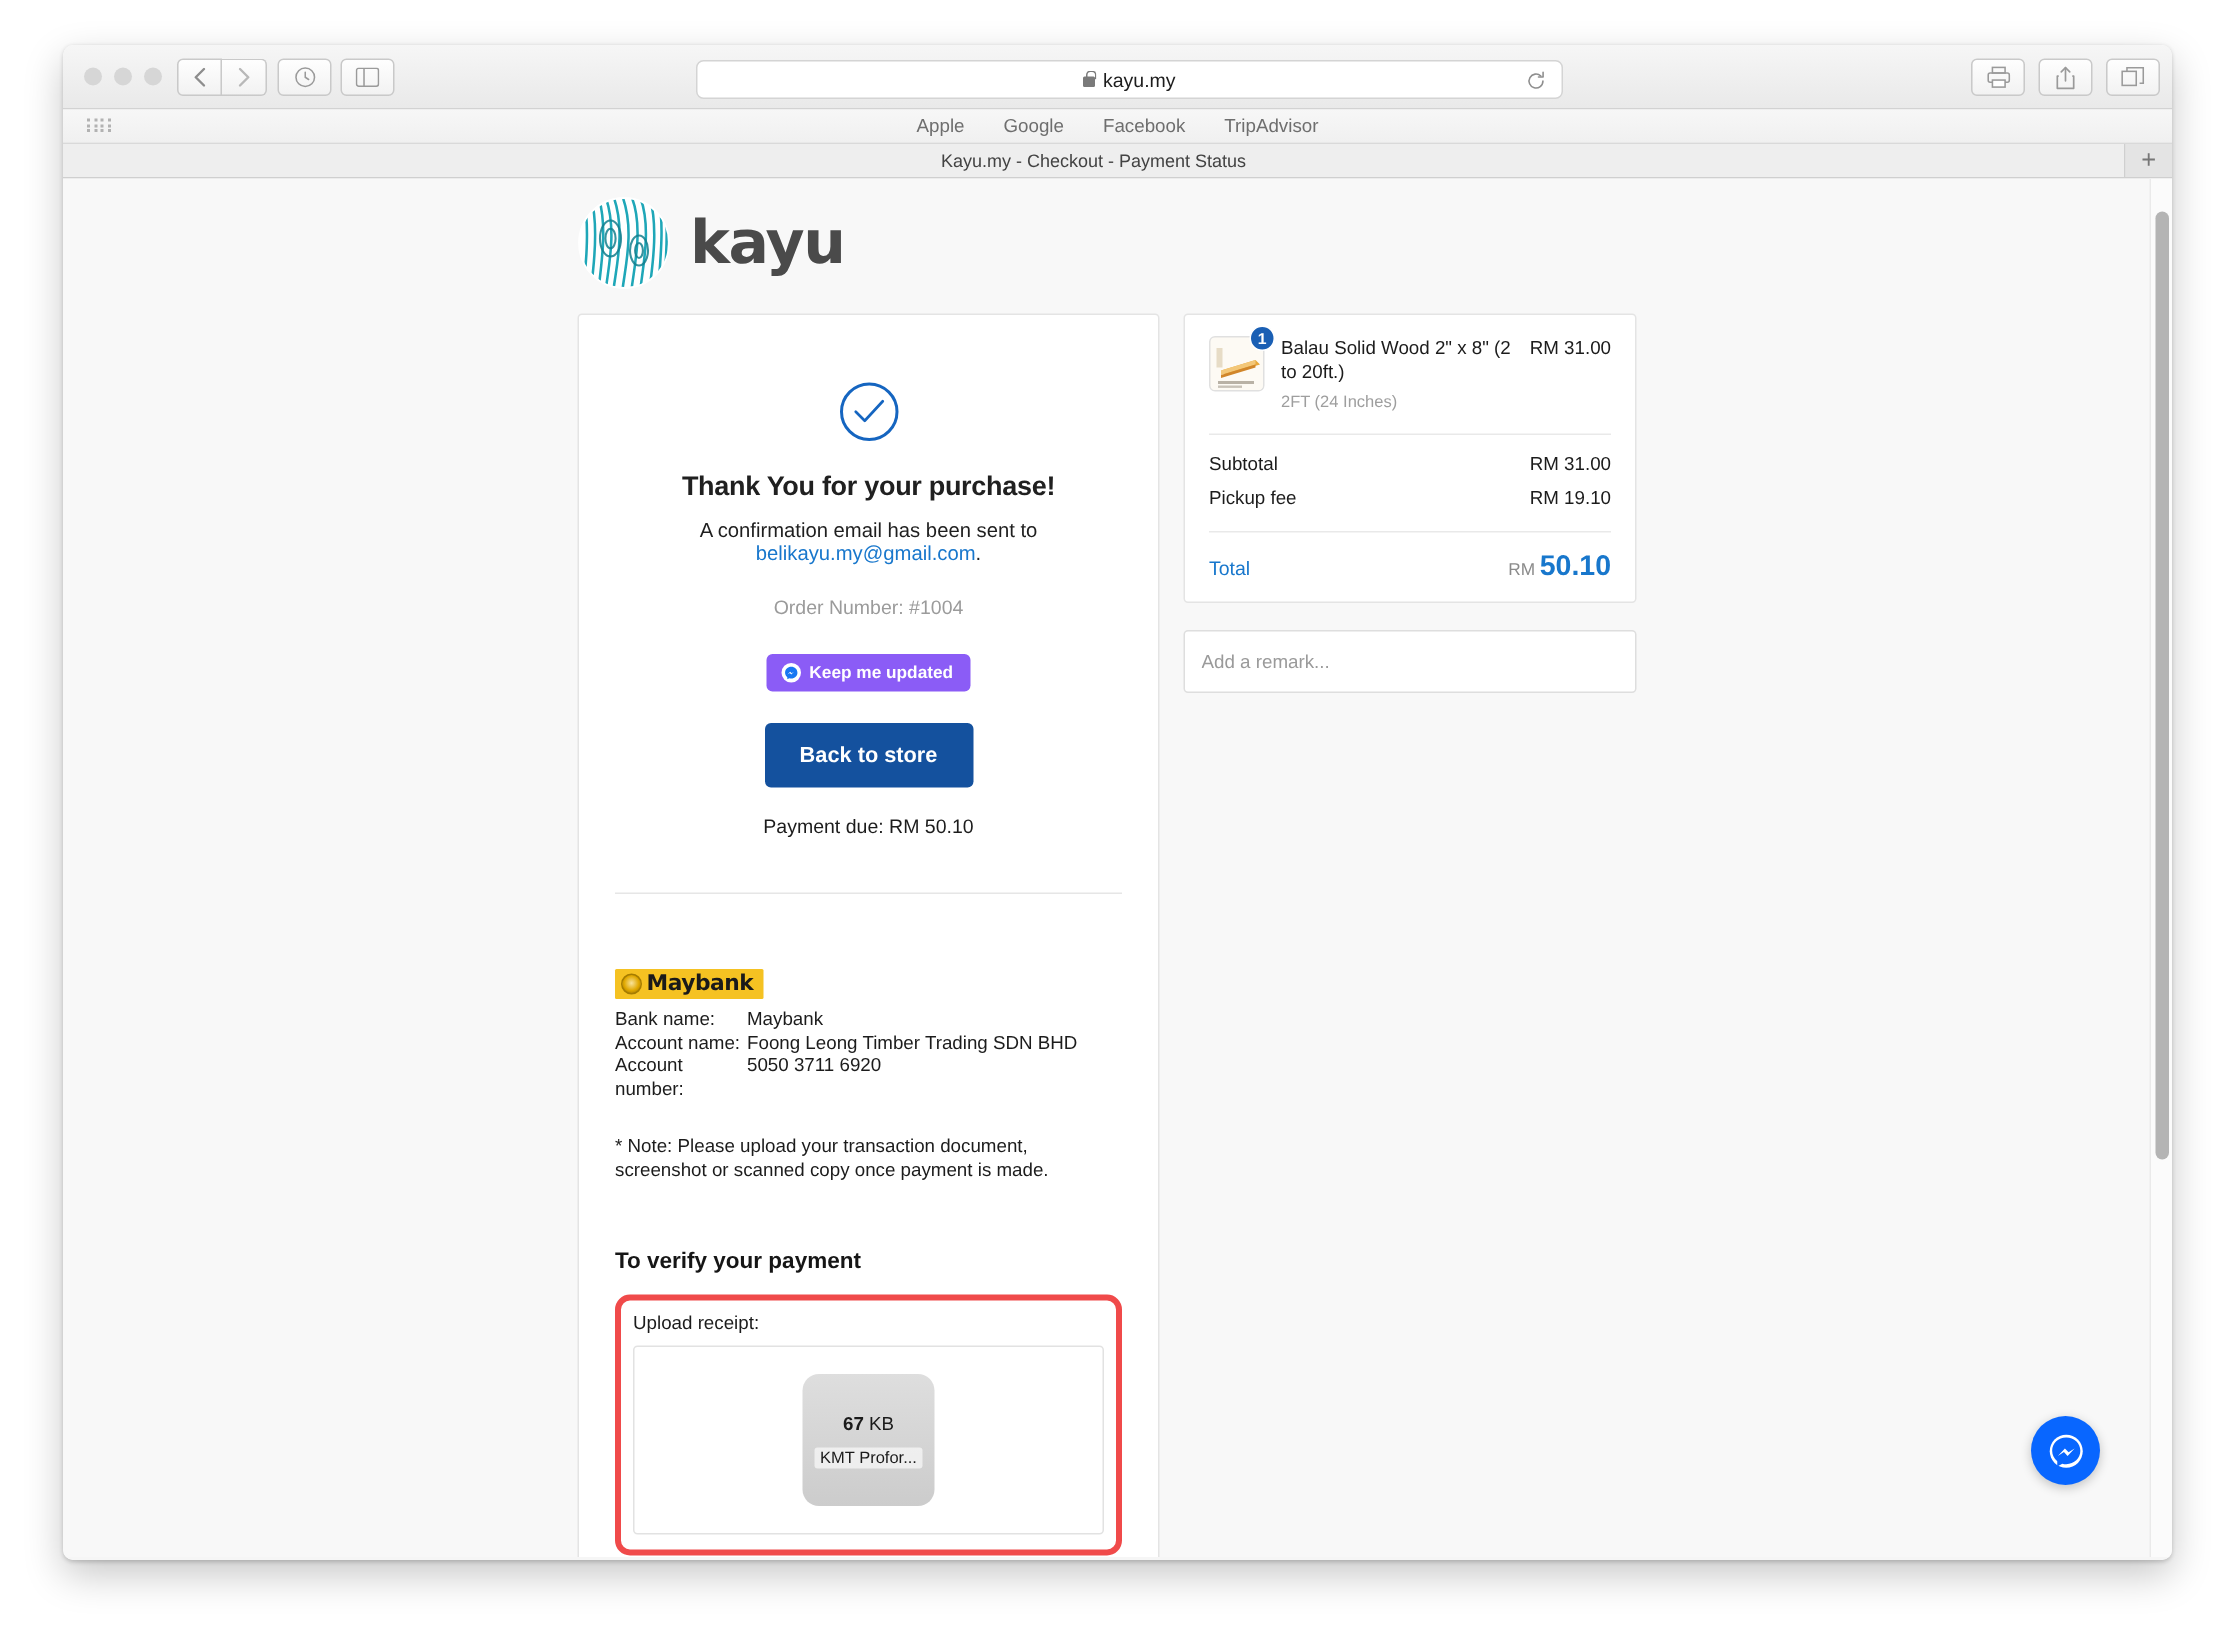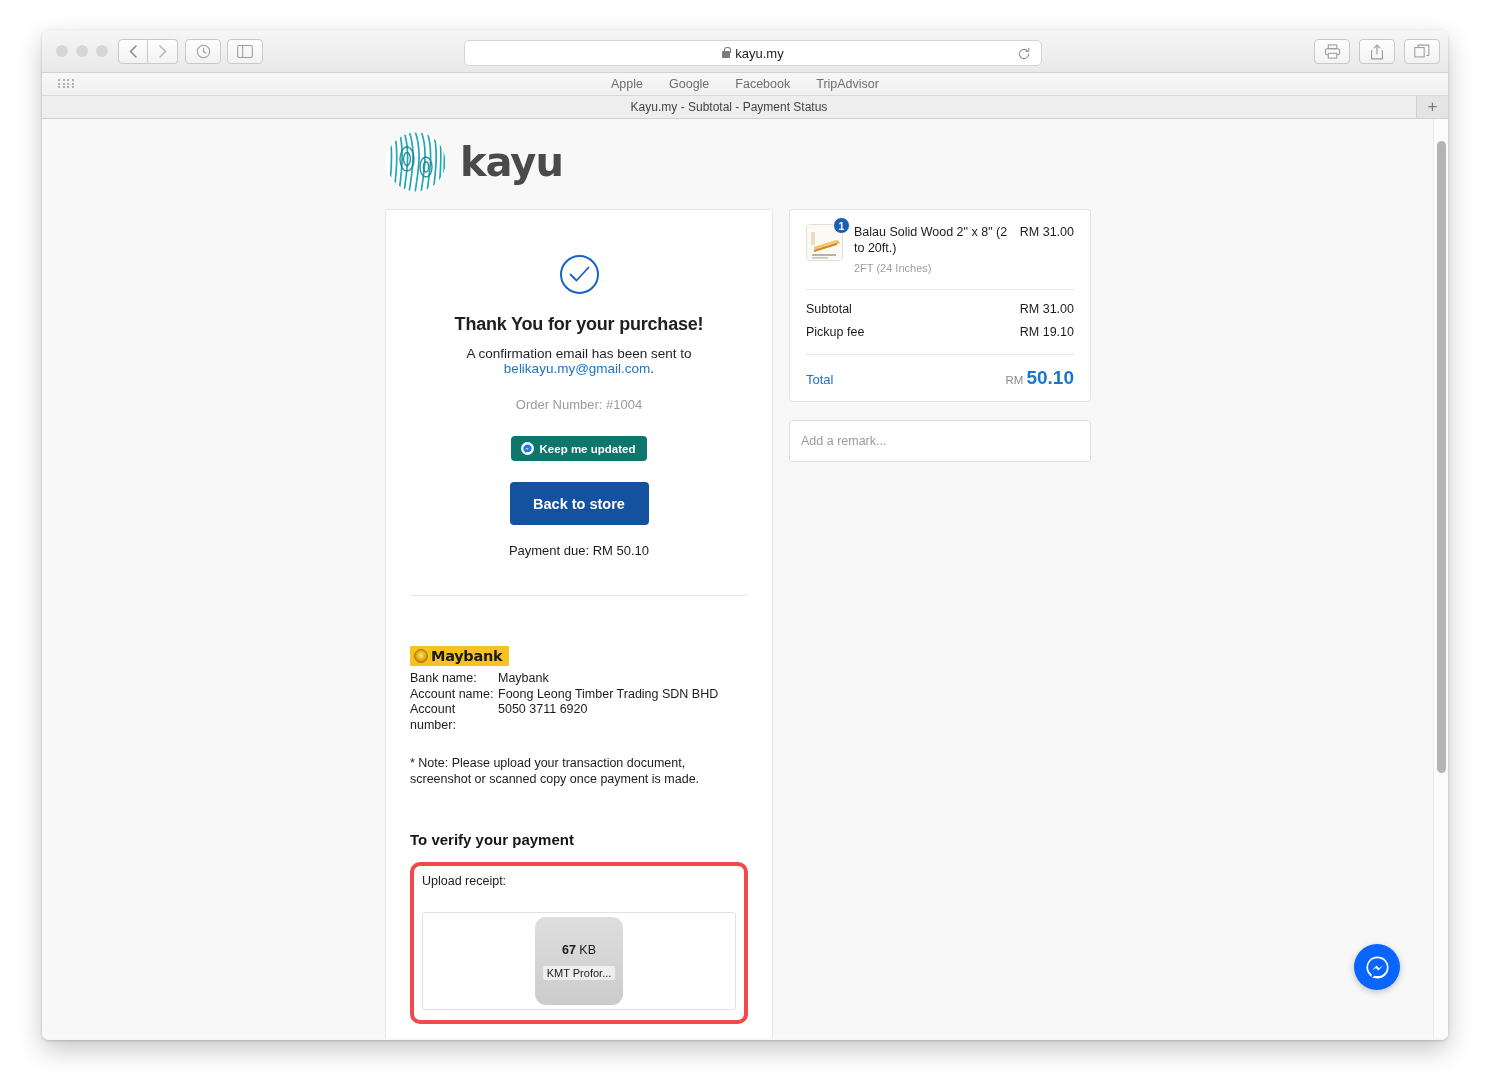--- a/index.html
+++ b/index.html
@@ -187,21 +187,21 @@
   }
   .confirm-line a { color: #1877cc; text-decoration: none; }
   .order-number {
     text-align: center; font-size: 13px; color: #9b9b9b; margin-top: 21px;
   }
 
   #keep-updated-button {
     display: flex; align-items: center; gap: 6px;
     margin: 24px auto 0;
     width: max-content;
-    background: #0f766e; color: #fff;
+    background: #8b5cf6; color: #fff;
     font-size: 11.5px; font-weight: 600;
     border: none; border-radius: 4px;
     padding: 6px 12px 6px 10px;
     cursor: pointer;
   }
   #messenger-mini {
     width: 13px; height: 13px; border-radius: 50%;
     background: #fff; display:flex;align-items:center;justify-content:center;
   }
 
@@ -247,21 +247,21 @@
   }
 
   
   #upload-highlight {
     position: relative; margin-top: 14px;
     border: 4px solid #f04a4a; border-radius: 10px;
     padding: 8px 8px 10px 8px;
   }
   .upload-label { font-size: 12.5px; color: #1c1c1c; }
   #upload-dropzone {
-    margin-top: 24px; height: 98px;
+    margin-top: 8px; height: 126px;
     border: 1px solid #e2e2e2; border-radius: 3px;
     background: #fff;
     display: flex; align-items: center; justify-content: center;
   }
   #file-thumb {
     width: 88px; height: 88px; border-radius: 11px;
     background: linear-gradient(#dedede, #cccccc);
     display: flex; flex-direction: column;
     align-items: center; justify-content: center; gap: 9px;
     cursor: pointer;
@@ -422,21 +422,21 @@
         <i></i>
     </div>
     <a href="#">Apple</a>
     <a href="#">Google</a>
     <a href="#">Facebook</a>
     <a href="#">TripAdvisor</a>
   </div>
 
   <div class="tabbar">
     <div class="tab">
-      <span>Kayu.my - Subtotal - Payment Status</span>
+      <span>Kayu.my - Checkout - Payment Status</span>
     </div>
     <div id="new-tab-button">
       <span>+</span>
     </div>
   </div>
 
   <div class="viewport">
 
     <div id="site-logo">
       <span id="logo-mark">

